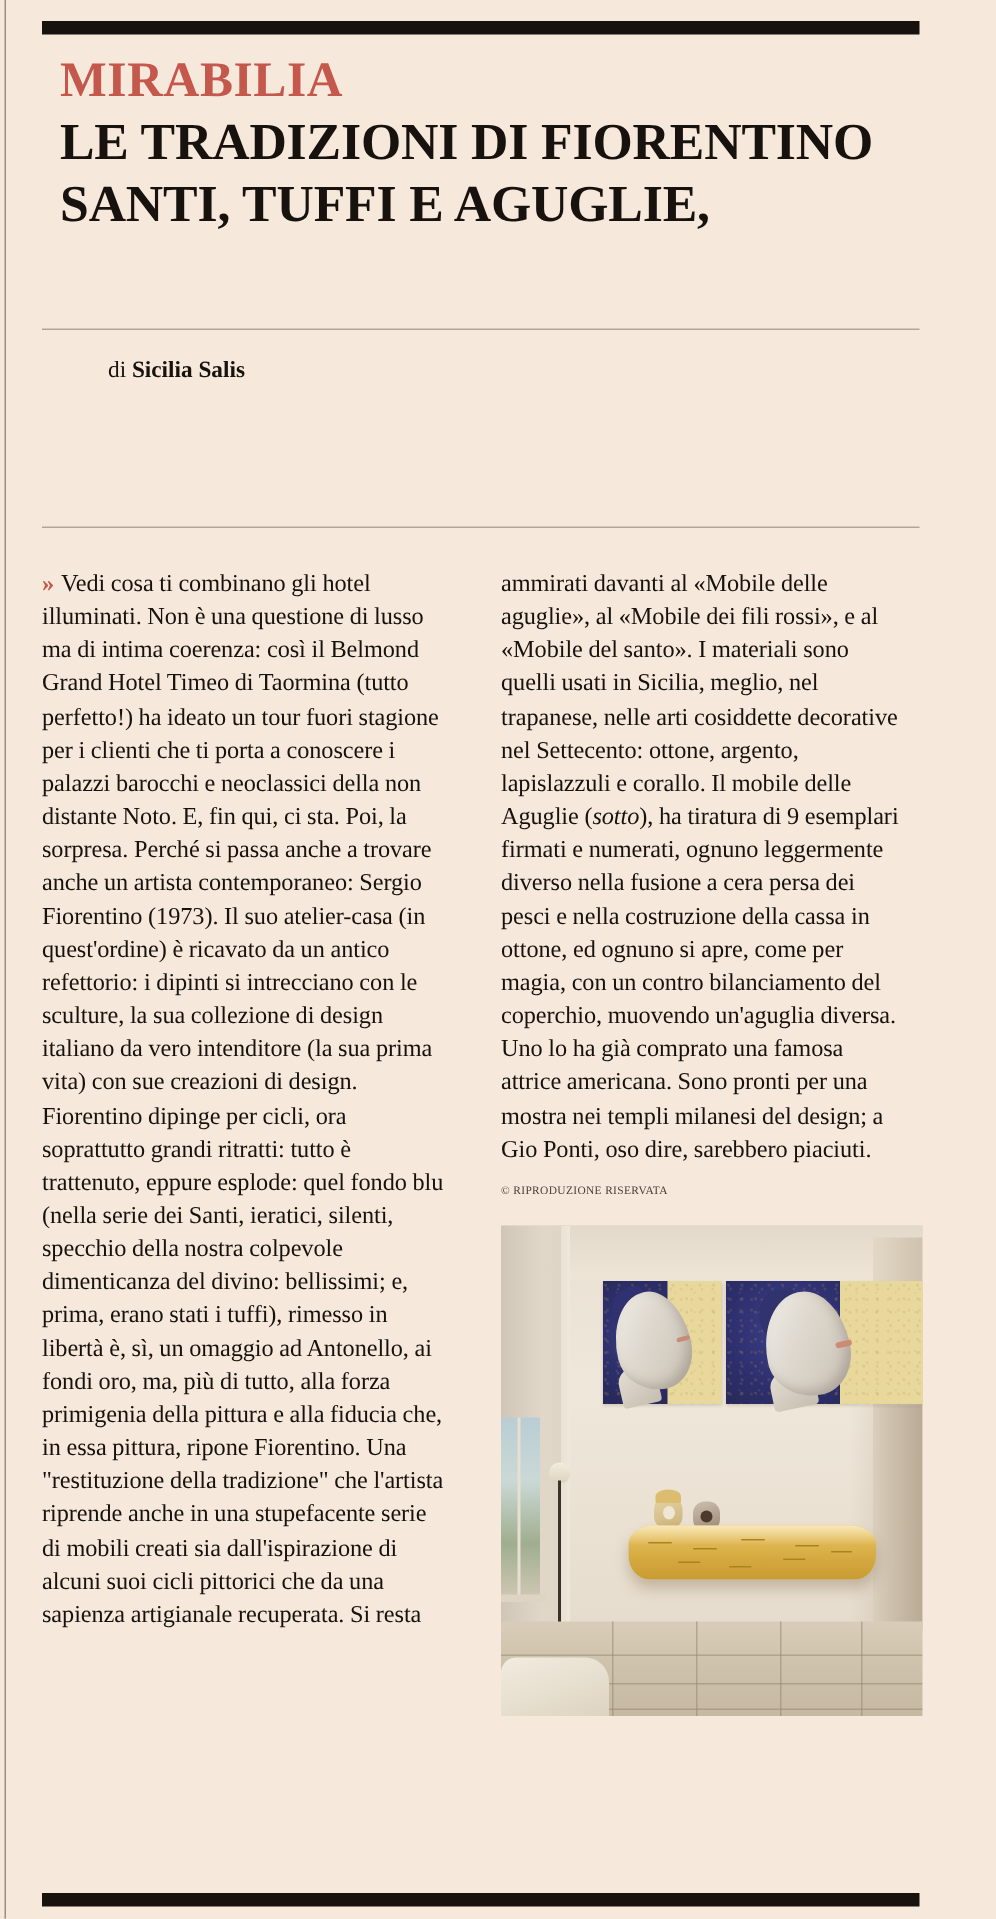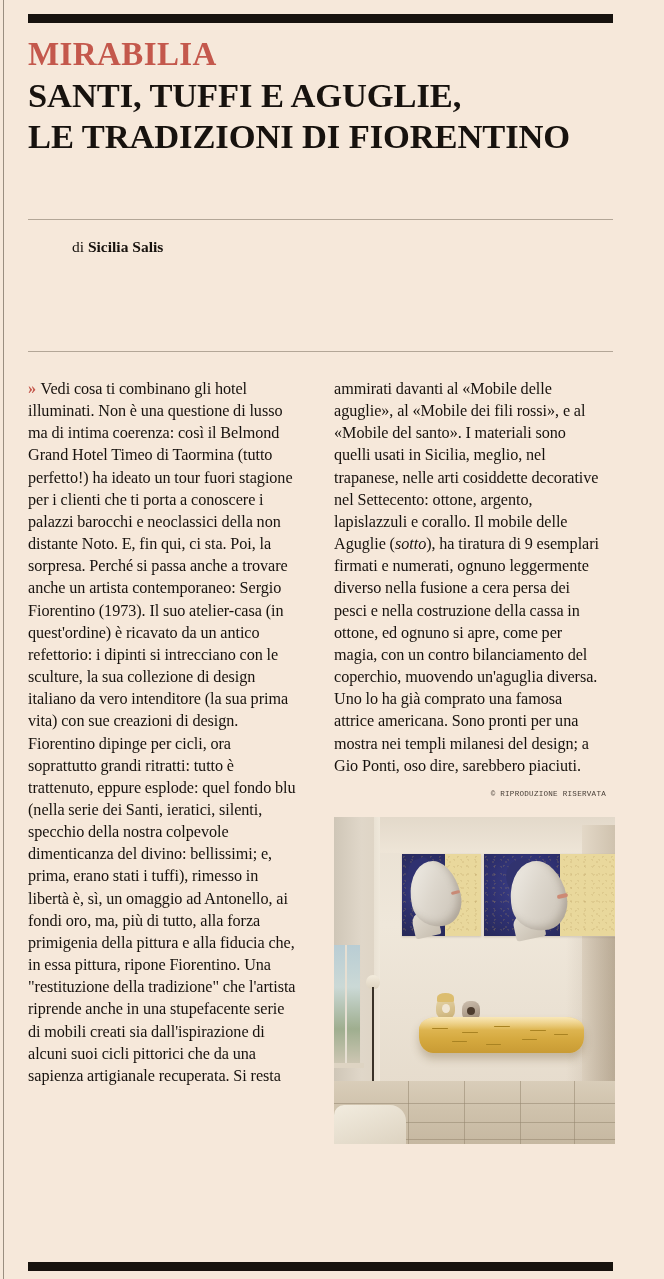--- a/index.html
+++ b/index.html
@@ -38,21 +38,21 @@
     width: 585px;
     height: 9px;
     background: #17120e;
   }
   .bar-top { top: 14px; }
   .bar-bottom { top: 1262px; }
 
   
   .masthead {
     position: absolute;
-    left: 28px;
+    left: 40px;
     top: 34px;
     width: 600px;
   }
   .kicker {
     font-family: "Liberation Serif", "DejaVu Serif", serif;
     font-size: 33px;
     line-height: 40px;
     letter-spacing: 0.4px;
     font-weight: 700;
     color: #c4584c;
@@ -122,23 +122,23 @@
     letter-spacing: -1px;
     margin-right: 2px;
   }
   .body-text em { font-style: italic; }
 
   .credit {
     margin: 12px 0 16px 0;
     font-size: 7.6px;
     line-height: 10px;
     letter-spacing: 0.25px;
-    text-align: right;
+    text-align: left;
     color: #4a4139;
-    font-family: Liberation Mono, monospace;
+    font-family: Liberation Serif, serif;
   }
 
   
   .photo {
     position: relative;
     margin-top: 18px;
     width: 281px;
     height: 327px;
     overflow: hidden;
     background: #d8cdbd;
@@ -344,22 +344,22 @@
 
 <div class="page">
 
   <div class="left-rule"></div>
   <div class="bar bar-top"></div>
   <div class="bar bar-bottom"></div>
 
   <div class="masthead">
     <h2 class="kicker">MIRABILIA</h2>
     <h1 class="headline">
+      <span>LE TRADIZIONI DI FIORENTINO</span>
       <span>SANTI, TUFFI E AGUGLIE,</span>
-      <span>LE TRADIZIONI DI FIORENTINO</span>
     </h1>
   </div>
 
   <div class="hr hr-byline"></div>
 
   <div class="byline">
     <span class="prep">di</span>
     <span class="author">Sicilia Salis</span>
   </div>
 

